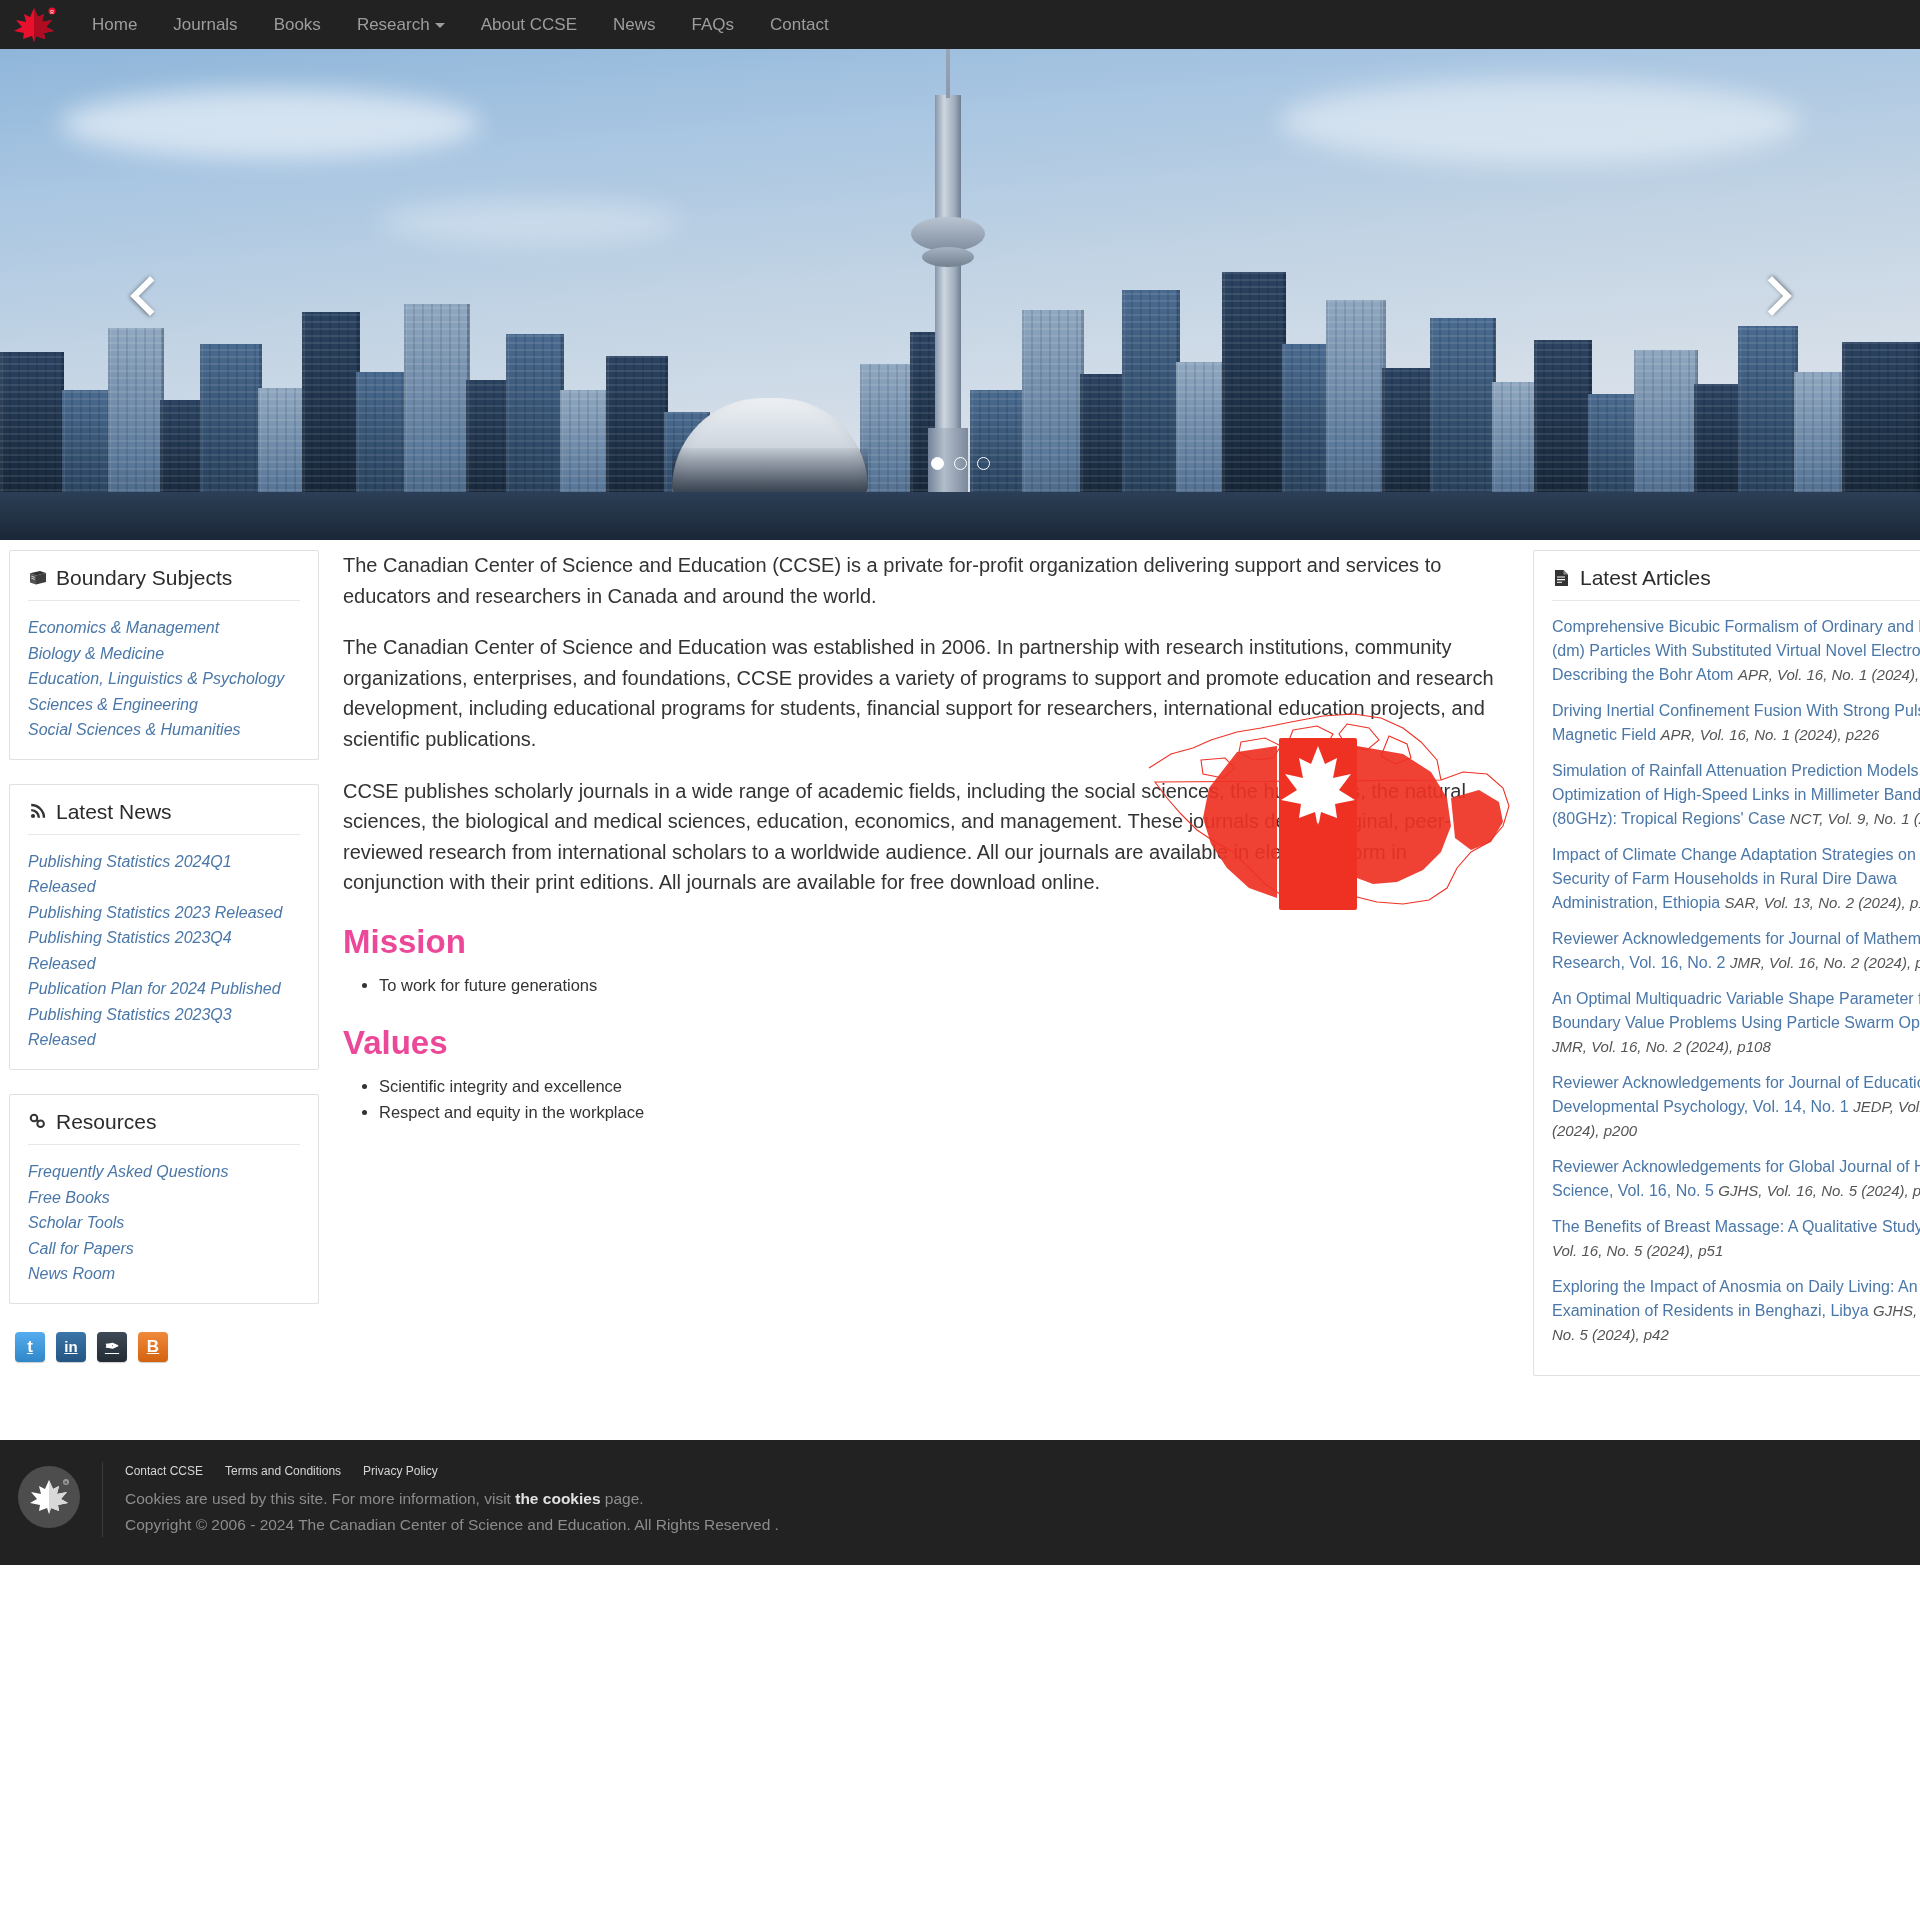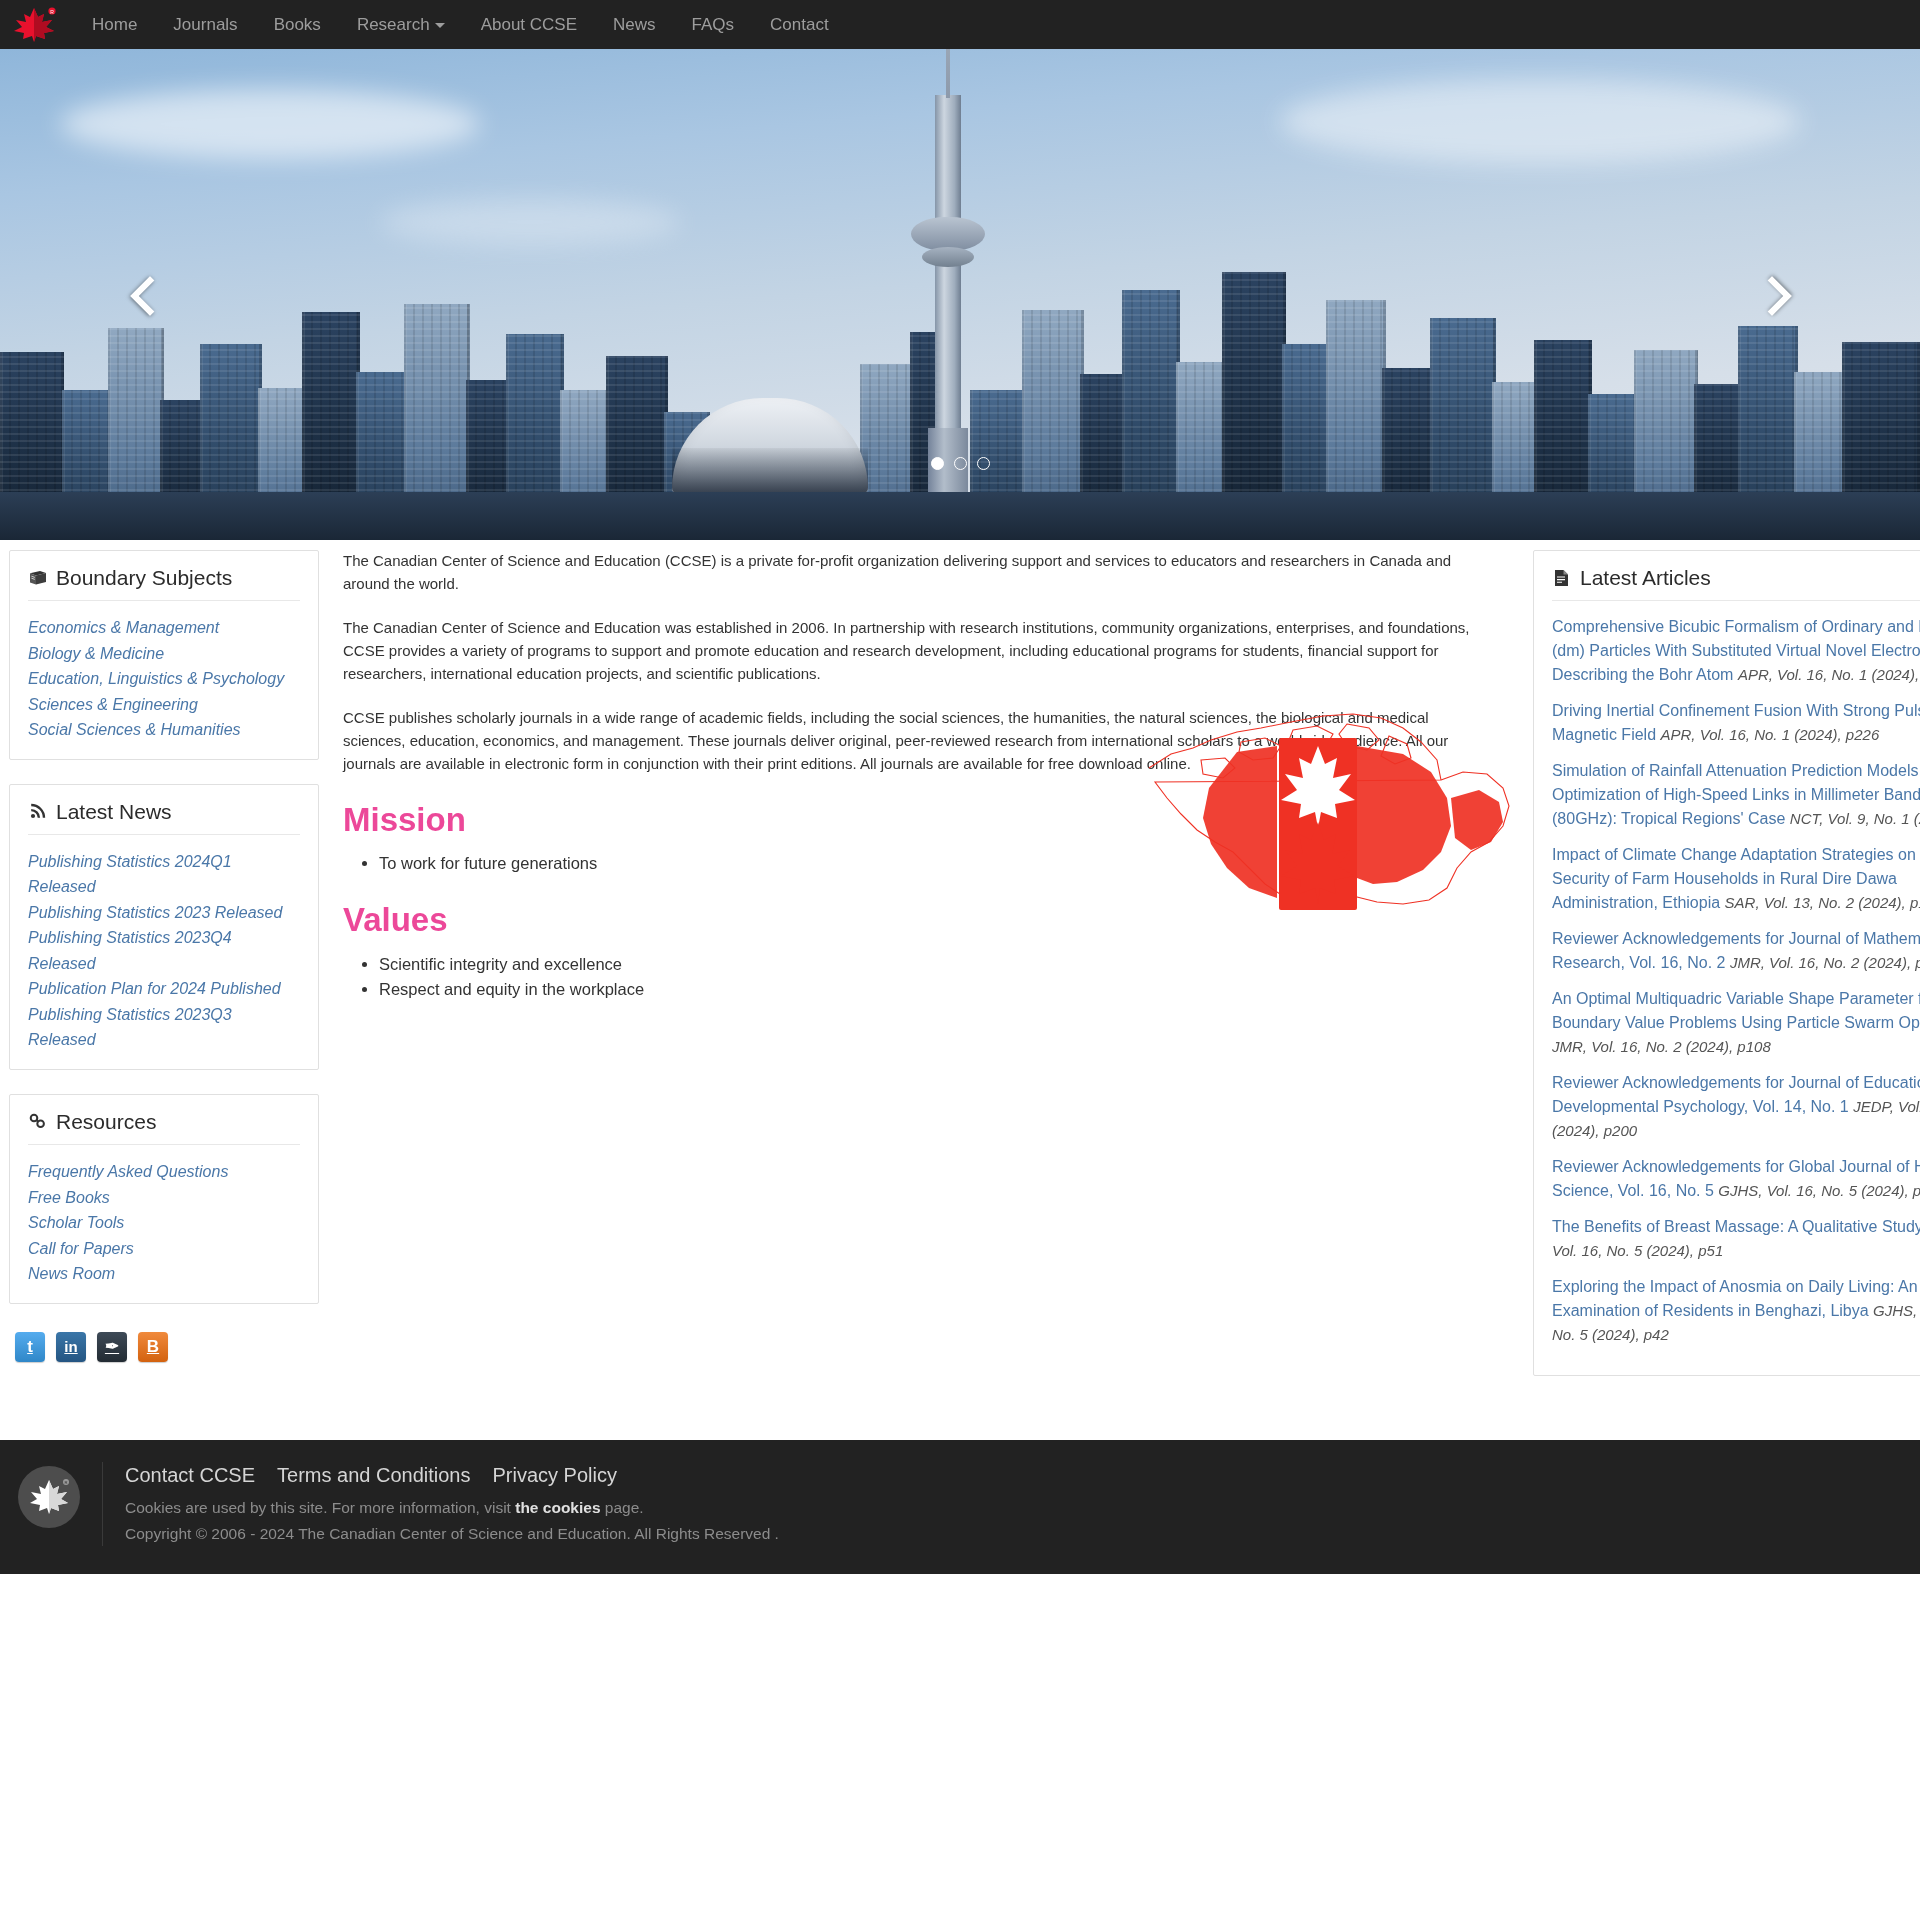--- a/index.html
+++ b/index.html
@@ -215,21 +215,21 @@
     cursor:pointer;
     box-shadow:0 1px 1px rgba(0,0,0,.2);
   }
   .sicon.tw{ background:linear-gradient(180deg,#55acee,#2f87c8); }
   .sicon.li{ background:linear-gradient(180deg,#3a76a8,#245582); font-size:15px;}
   .sicon.mb{ background:linear-gradient(180deg,#3e4a57,#222b33); }
   .sicon.bl{ background:linear-gradient(180deg,#f08a3c,#d3620f); }
 
   
   .body-p{
-    font-size:15px;
+    font-size:20px;
     line-height:1.53;
     color:#333;
     margin:0 0 21px 0;
   }
   .h2{
     font-size:33px;
     font-weight:700;
     color:#ec4899;
     margin:26px 0 13px 0;
     line-height:1.1;
@@ -277,21 +277,21 @@
     margin:4px 22px 0 18px;
     display:flex;align-items:center;justify-content:center;
     position:relative;
     flex:0 0 62px;
   }
   .footer-div{
     width:1px; align-self:stretch; background:#3a3a3a; margin-right:22px;
   }
   .footer-text{ padding-top:2px; }
   .footer-links{ display:flex; gap:22px; margin-bottom:8px; }
-  .footer-links a{ color:#d5d5d5; text-decoration:none; font-size:20px; cursor:pointer; }
+  .footer-links a{ color:#d5d5d5; text-decoration:none; font-size:12px; cursor:pointer; }
   .footer-line{ font-size:15.5px; color:#8c8c8c; line-height:1.65; }
   .footer-line a{ color:#e0e0e0; text-decoration:none; font-weight:bold; cursor:pointer;}
 </style>
 </head>
 <body>
 
 <div class="navbar">
   <a class="brand" href="#">
     <svg width="46" height="38" viewBox="0 0 46 38" aria-hidden="true">
       <path d="M23 2 L27 11 L33 8 L31 16 L41 14 L35 21 L43 25 L33 27 L34 33 L25 30 L23 36 L21 30 L12 33 L13 27 L3 25 L11 21 L5 14 L15 16 L13 8 L19 11 Z" fill="#e8112d"></path>

